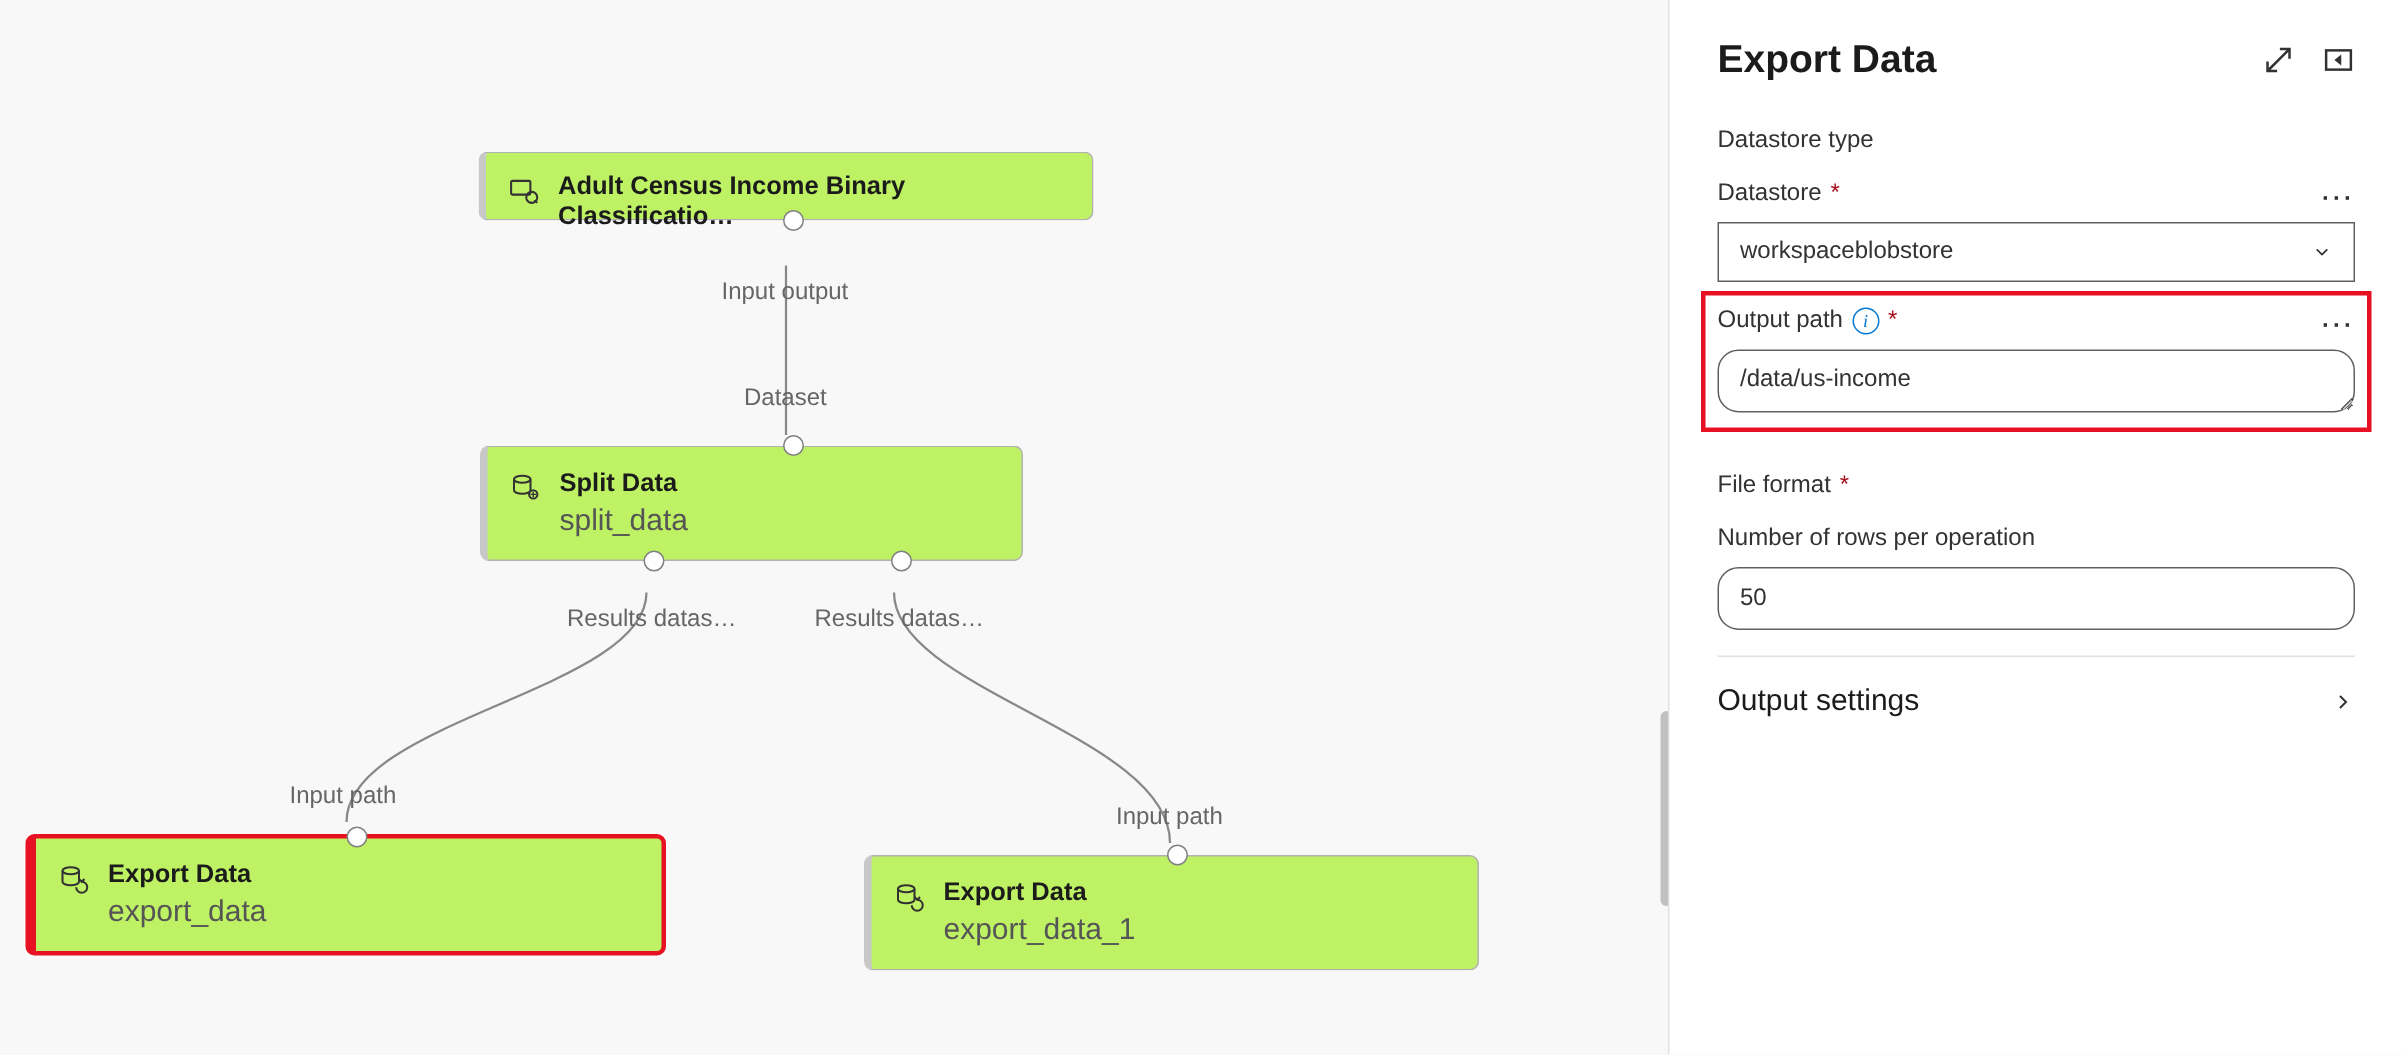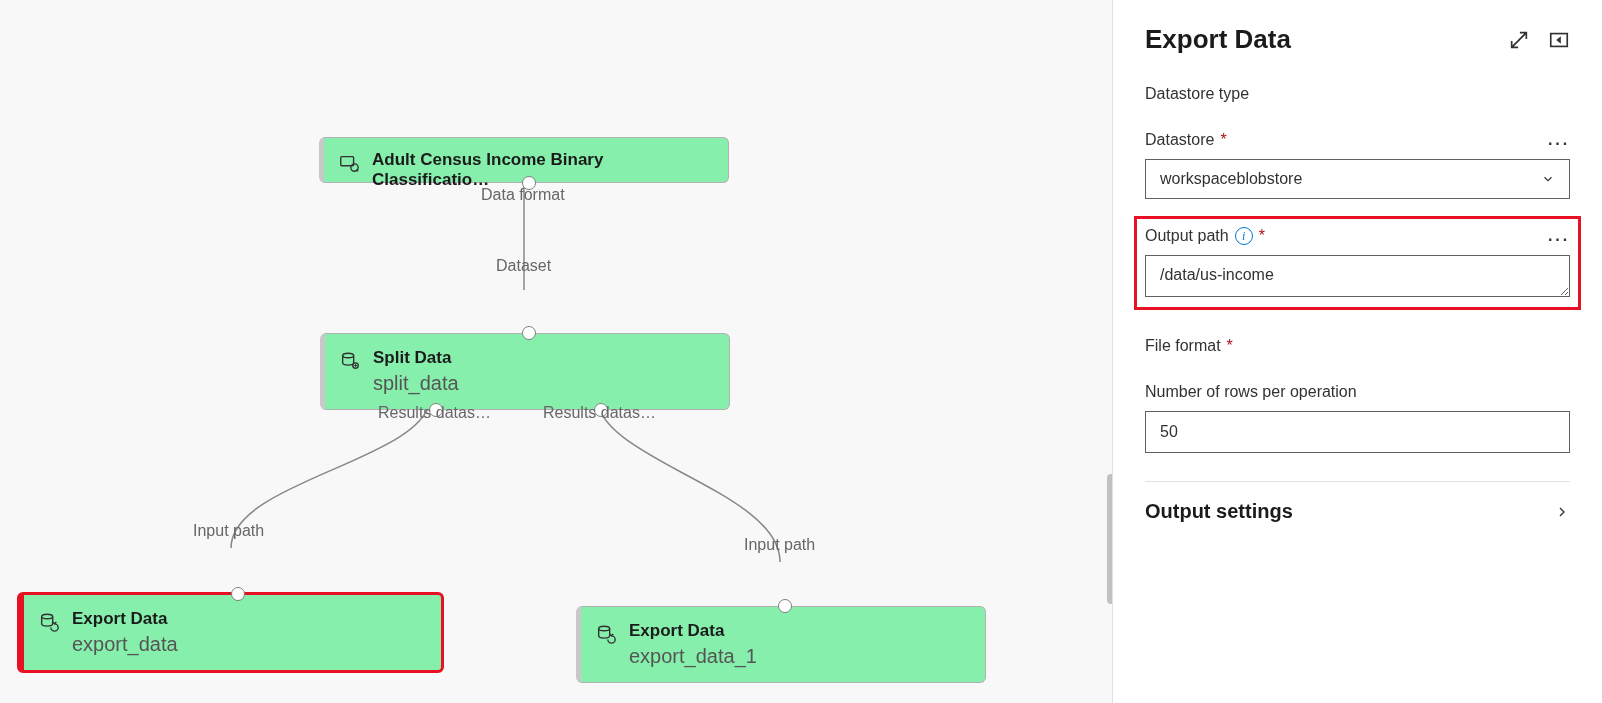--- a/index.html
+++ b/index.html
@@ -37,21 +37,21 @@
   margin-bottom: 30px;
 }
 .panel-title {
   font-size: 26px;
   font-weight: 600;
   color: #1b1b1b;
 }
 .panel-icons { display: flex; gap: 18px; }
 .panel-icon { width: 22px; height: 22px; cursor: pointer; color: #323232; }
 
-.field { margin-bottom: 28px; position: relative; }
+.field { margin-bottom: 17px; position: relative; }
 .field-label {
   font-size: 16px;
   color: #323232;
   margin-bottom: 10px;
   display: flex;
   align-items: center;
   gap: 6px;
 }
 .req { color: #a80f1a; }
 .info-icon {
@@ -86,55 +86,55 @@
   display: flex;
   align-items: center;
   justify-content: space-between;
   cursor: pointer;
 }
 .text-input {
   resize: vertical;
   font-family: inherit;
   min-height: 42px;
   cursor: text;
+  border-radius: 14px;
 }
 .chevron {
   width: 14px;
   height: 14px;
   color: #323232;
 }
 .highlight-box {
   border: 3px solid #e81123;
   padding: 8px 8px 10px 8px;
   margin: -11px -11px 27px -11px;
 }
 .output-settings {
   display: flex;
   justify-content: space-between;
   align-items: center;
   padding-top: 18px;
   border-top: 1px solid #e1e1e1;
 }
 .output-settings-label {
   font-size: 20px;
-  font-weight: 700;
+  font-weight: 400;
   color: #1b1b1b;
 }
 
 
 .node {
   position: absolute;
-  background: #86efac;
+  background: #bef264;
   border: 1px solid #b1b1b1;
   border-radius: 6px;
   border-left-width: 5px;
   border-left-color: #c8c8c8;
   padding: 14px 18px 14px 14px;
   width: 410px;
-  margin-top: 36px;
 }
 .node-selected {
   border: 3px solid #e81123;
   border-left-width: 7px;
   border-left-color: #e81123;
 }
 .node-inner { display: flex; gap: 12px; align-items: flex-start; }
 .node-icon { width: 22px; height: 22px; color: #323232; flex-shrink: 0; margin-top: 2px; }
 .node-title { font-size: 17px; font-weight: 600; color: #1b1b1b; }
 .node-sub { font-size: 20px; color: #555; margin-top: 4px; }
@@ -178,24 +178,24 @@
     <div class="node-inner">
       <svg class="node-icon" viewBox="0 0 24 24">
         <rect x="3" y="5" width="14" height="10" rx="1" fill="none" stroke="currentColor" stroke-width="1.5"></rect>
         <circle cx="18" cy="17" r="4" fill="none" stroke="currentColor" stroke-width="1.5"></circle>
         <line x1="20" y1="19" x2="22" y2="21" stroke="currentColor" stroke-width="1.5"></line>
       </svg>
       <div class="node-title">Adult Census Income Binary Classificatio…</div>
     </div>
     <div class="port" style="left:198px; bottom:-8px;"></div>
   </div>
-  <div class="port-label" style="left:481px; top:186px;">Data format</div>
+  <div class="port-label" style="left:481px; top:186px;">Input output</div>
 
   <div class="port-label" style="left:496px; top:257px;">Dataset</div>
-  <div class="node" style="left:320px; top:297px; width:410px;">
+  <div class="node" style="left:320px; top:297px; width:362px;">
     <div class="port" style="left:197px; top:-8px;"></div>
     <div class="node-inner">
       <svg class="node-icon" viewBox="0 0 24 24">
         <ellipse cx="10" cy="6" rx="6" ry="2.5" fill="none" stroke="currentColor" stroke-width="1.5"></ellipse>
         <path d="M4 6 v8 a6 2.5 0 0 0 12 0 v-8" fill="none" stroke="currentColor" stroke-width="1.5"></path>
         <circle cx="18" cy="17" r="3" fill="none" stroke="currentColor" stroke-width="1.5"></circle>
         <path d="M18 15 v4 M16 17 h4" stroke="currentColor" stroke-width="1"></path>
       </svg>
       <div>
         <div class="node-title">Split Data</div>

